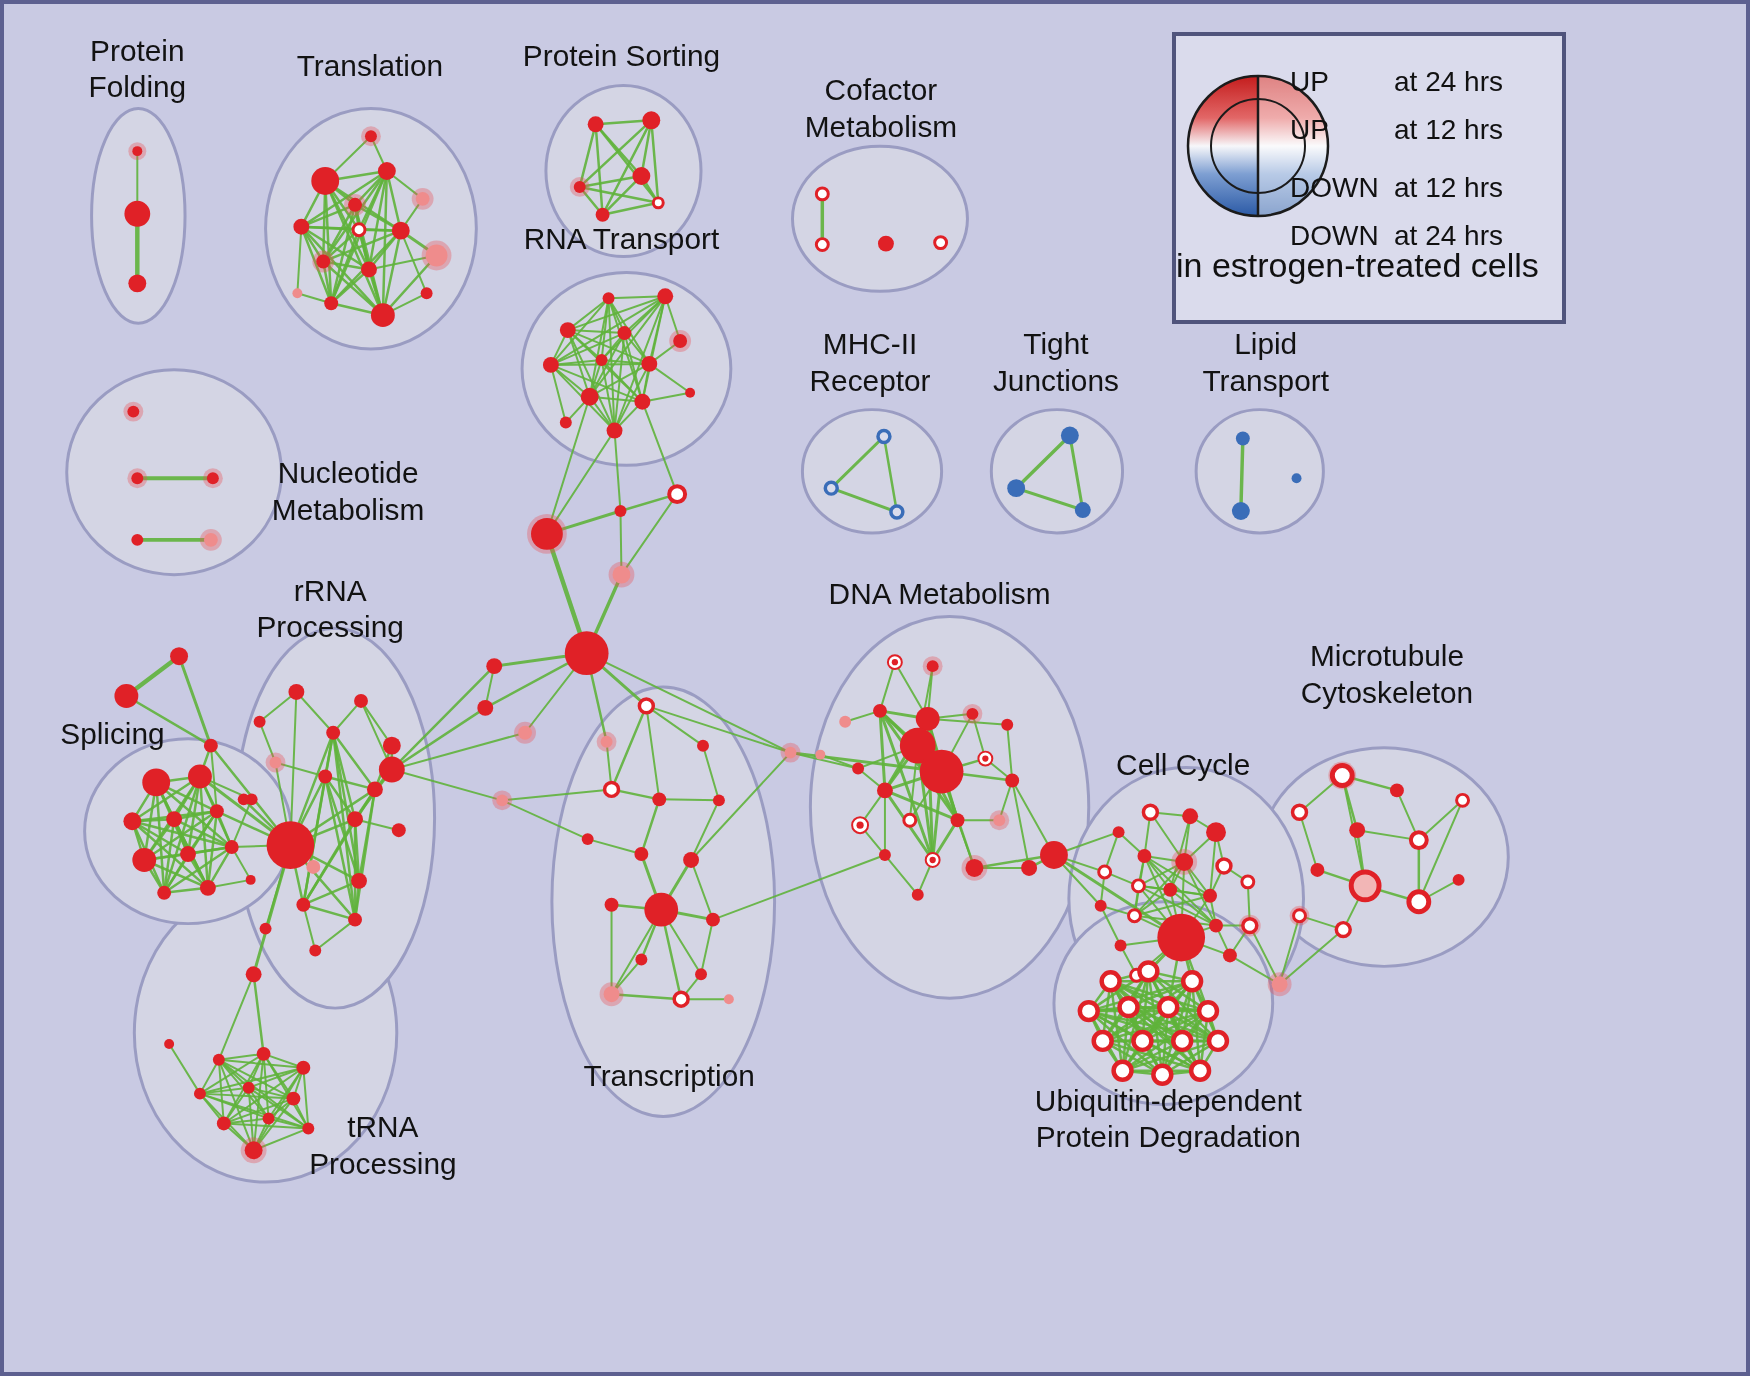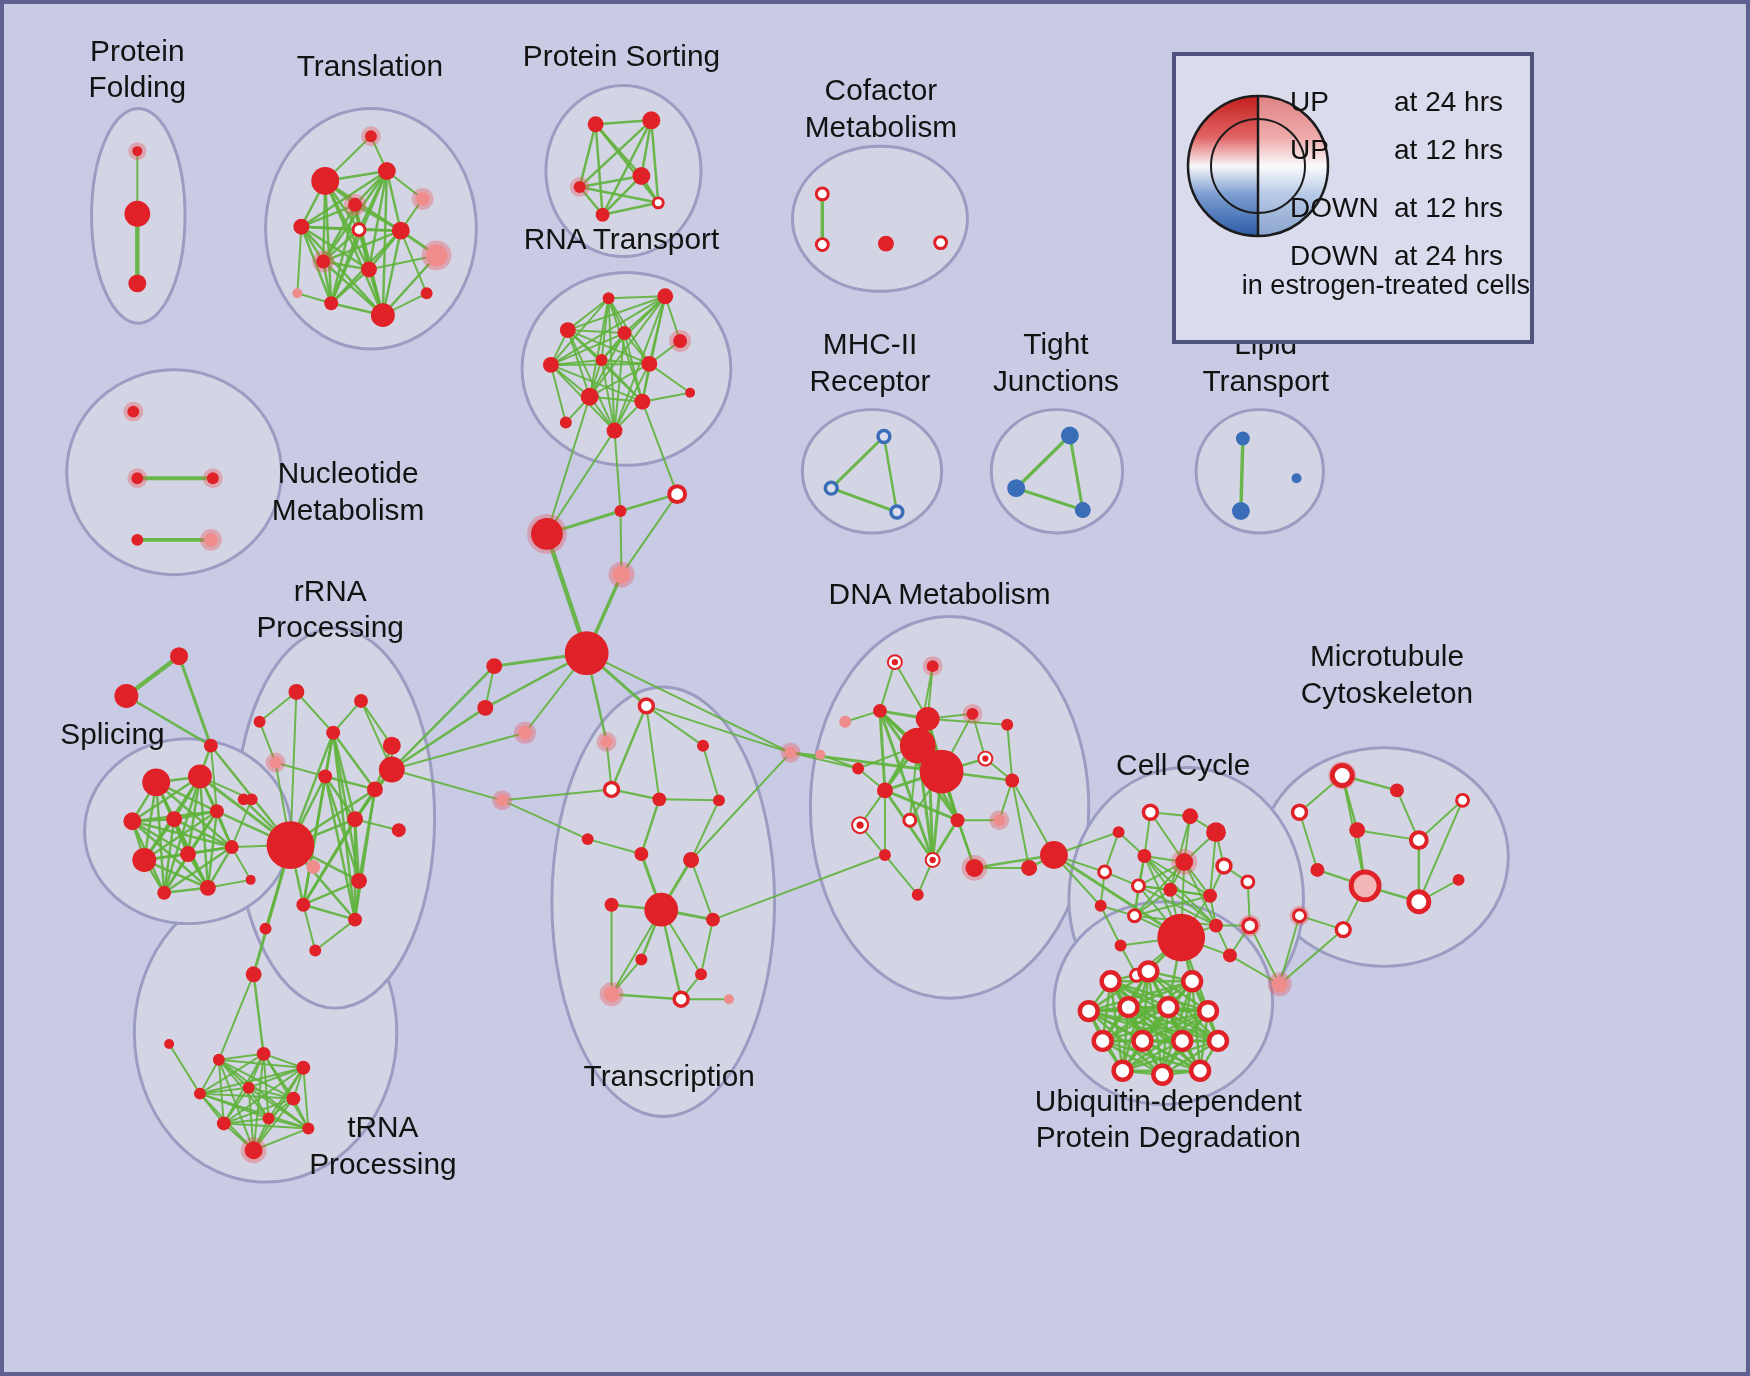--- a/index.html
+++ b/index.html
@@ -4,27 +4,27 @@
 <style>
   html,body{margin:0;padding:0;background:#b0b2d0;}
   .figure{
     position:relative;width:1750px;height:1376px;
     background:#c9cae3;border:4px solid #5d6090;box-sizing:border-box;
     font-family:"Liberation Sans",sans-serif;overflow:hidden;
   }
   #network{position:absolute;left:0;top:0;width:100%;height:100%;}
   #network text{font-family:"Liberation Sans",sans-serif;font-size:30px;fill:#121212;text-anchor:middle;}
   .legend{
-    position:absolute;left:1168px;top:28px;width:362px;height:292px;
-    background:#dadbec;border:4px solid #50547c;box-sizing:border-box;margin-top:20px;
+    position:absolute;left:1168px;top:28px;width:394px;height:292px;
+    background:#dadbec;border:4px solid #50547c;box-sizing:border-box;
   }
   .legend-circle{position:absolute;left:6px;top:34px;width:152px;height:152px;}
   .legend-row{position:absolute;left:114px;font-size:28px;color:#111;white-space:nowrap;}
   .legend-row .dir{display:inline-block;width:104px;}
-  .legend-caption{position:absolute;left:0;right:0;top:212px;text-align:right;font-size:27px;color:#111;line-height:35px;}
+  .legend-caption{position:absolute;left:0;right:0;top:212px;text-align:left;font-size:34px;color:#111;line-height:35px;}
 </style>
 </head>
 <body>
 
 <div class="figure">
 
   <svg id="network" viewBox="0 0 1750 1376">
       <ellipse cx="170" cy="471" rx="108" ry="103" fill="#d4d5e4" stroke="#9a9cc2" stroke-width="3"></ellipse>
       <ellipse cx="134" cy="213" rx="47" ry="108" fill="#d4d5e4" stroke="#9a9cc2" stroke-width="3"></ellipse>
       <ellipse cx="368" cy="226" rx="106" ry="121" fill="#d4d5e4" stroke="#9a9cc2" stroke-width="3"></ellipse>

